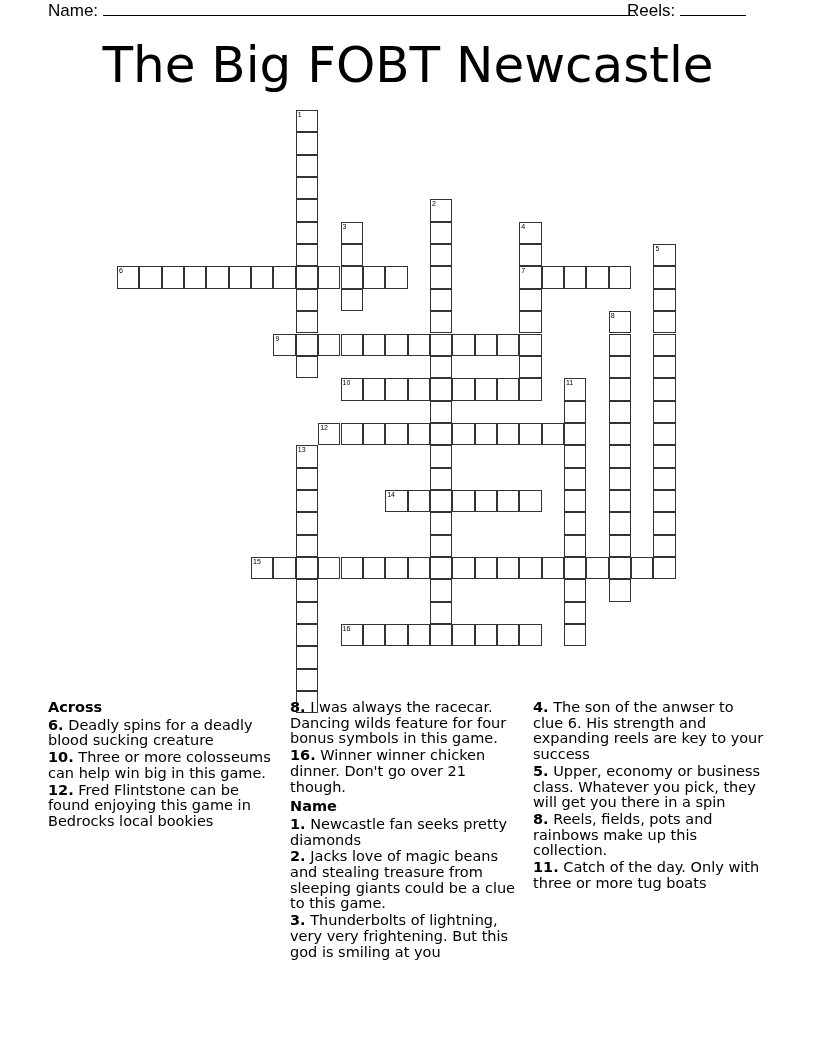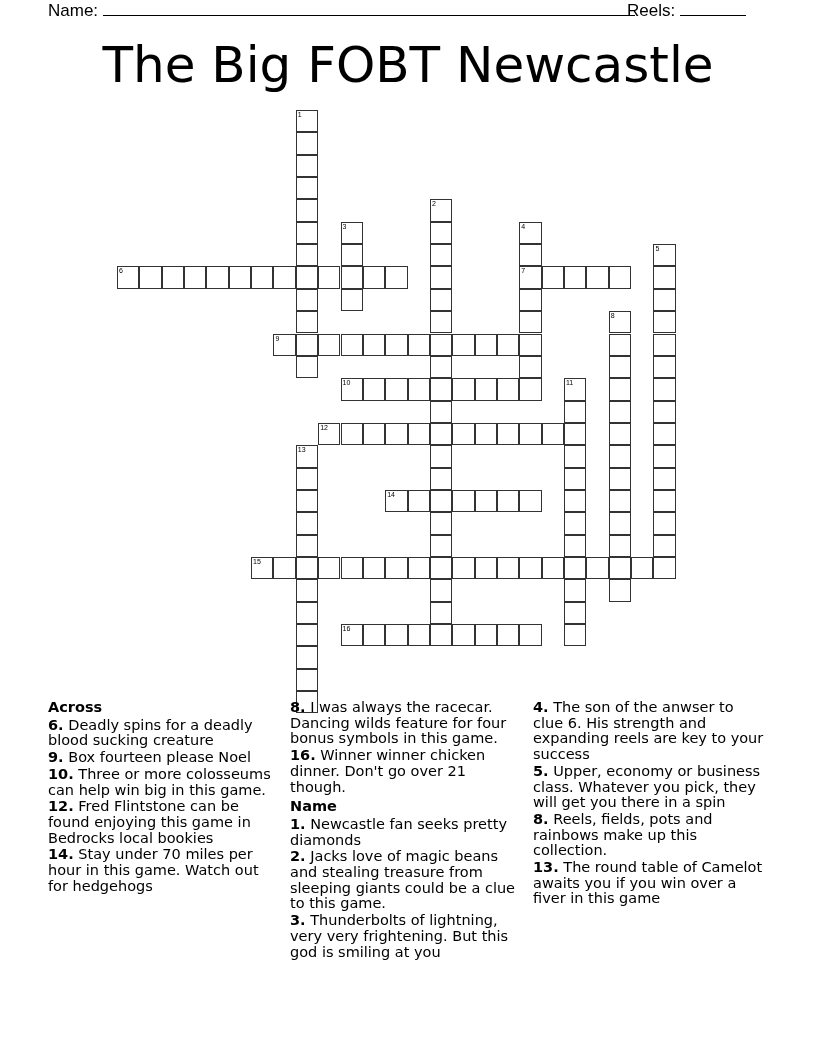--- a/index.html
+++ b/index.html
@@ -226,38 +226,36 @@
     <div class="cell" style="left: 452.25px; top: 624.05px;"></div>
     <div class="cell" style="left: 474.6px; top: 624.05px;"></div>
     <div class="cell" style="left: 496.95px; top: 624.05px;"></div>
     <div class="cell" style="left: 519.3px; top: 624.05px;"></div>
   </div>
 
 <div class="col" style="left:48px; width:235px;">
   <div class="sec">Across</div>
   <div id="across-a">
       <div class="clue"><b>6.</b> Deadly spins for a deadly blood sucking creature</div>
-      <div class="clue"><b>9.</b> Box fourteen please Noel</div>
       <div class="clue"><b>10.</b> Three or more colosseums can help win big in this game.</div>
       <div class="clue"><b>12.</b> Fred Flintstone can be found enjoying this game in Bedrocks local bookies</div>
-      <div class="clue"><b>14.</b> Stay under 70 miles per hour in this game. Watch out for hedgehogs</div>
     </div>
 </div>
 <div class="col" style="left:290px; width:235px;">
   <div id="across-b">
       <div class="clue"><b>8.</b> I was always the racecar. Dancing wilds feature for four bonus symbols in this game.</div>
       <div class="clue"><b>16.</b> Winner winner chicken dinner. Don't go over 21 though.</div>
     </div>
   <div class="sec" style="margin-top:4px;">Name</div>
   <div id="down-a">
       <div class="clue"><b>1.</b> Newcastle fan seeks pretty diamonds</div>
       <div class="clue"><b>2.</b> Jacks love of magic beans and stealing treasure from sleeping giants could be a clue to this game.</div>
       <div class="clue"><b>3.</b> Thunderbolts of lightning, very very frightening. But this god is smiling at you</div>
     </div>
 </div>
 <div class="col" style="left:533px; width:235px;">
   <div id="down-b">
       <div class="clue"><b>4.</b> The son of the anwser to clue 6. His strength and expanding reels are key to your success</div>
       <div class="clue"><b>5.</b> Upper, economy or business class. Whatever you pick, they will get you there in a spin</div>
       <div class="clue"><b>8.</b> Reels, fields, pots and rainbows make up this collection.</div>
-      <div class="clue"><b>13.</b> The round table of Camelot awaits you if you win over a fiver in this game</div>
+      <div class="clue"><b>11.</b> Catch of the day. Only with three or more tug boats</div>
     </div>
 </div>
 
 </body></html>

